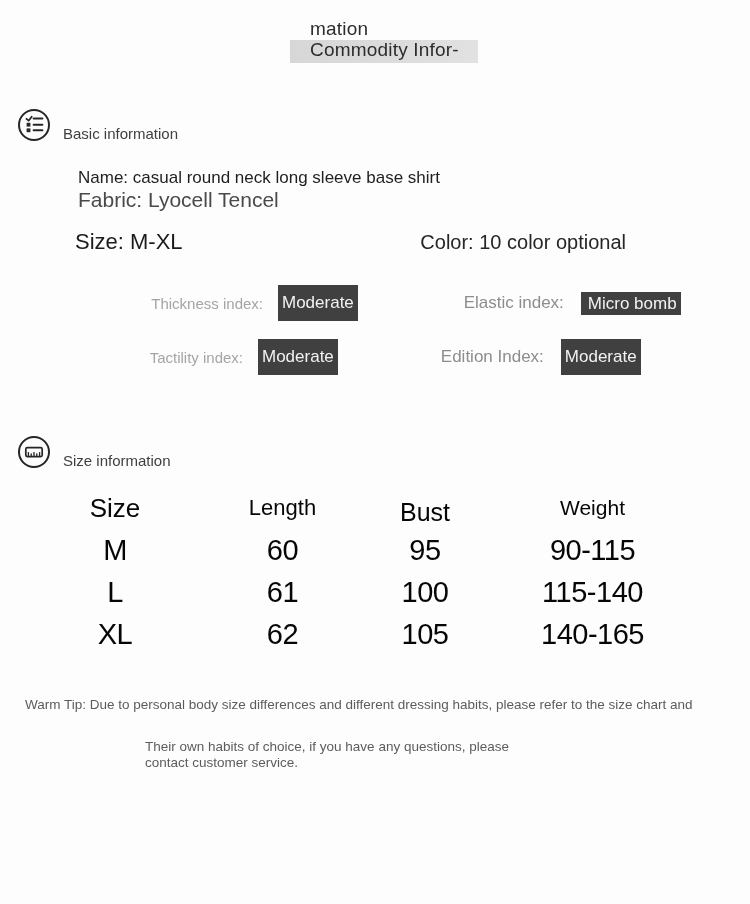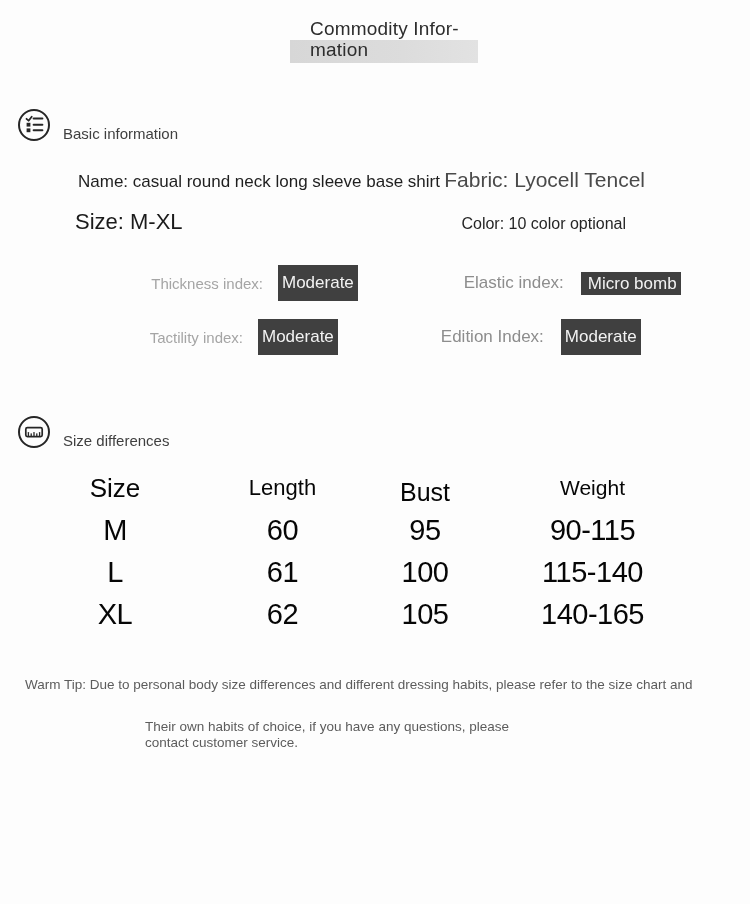--- a/index.html
+++ b/index.html
@@ -45,32 +45,32 @@
   }
 
   .sec-head.basic  { margin-top: 48px; }
   .sec-head.index  { margin-top: 62px; }
   .sec-head.sizes  { margin-top: 60px; }
 
   
   .basic-row1 {
     margin-top: 26px;
     padding: 0 105px 0 78px;
-    display: flex; justify-content: space-between; align-items: baseline;
+    display: flex; justify-content: space-between; align-items: baseline; flex-direction: column;
   }
   .basic-name   { font-size: 17px; color: #1f1f1f; }
   .basic-fabric { font-size: 21px; color: #4a4a4a; }
 
   .basic-row2 {
     margin-top: 17px;
     padding: 0 124px 0 75px;
     display: flex; justify-content: space-between; align-items: baseline;
   }
   .basic-size  { font-size: 22px; color: #1b1b1b; }
-  .basic-color { font-size: 16px; color: #262626; }
+  .basic-color { font-size: 20px; color: #262626; }
 
   
   .idx-row {
     display: flex; align-items: center;
   }
   .idx-row.first  { margin-top: 30px; padding-left: 20px; }
   .idx-row.second { margin-top: 18px; }
   .idx-label-left {
     width: 243px; text-align: right;
     font-size: 15px; color: #a5a5a5;
@@ -132,22 +132,22 @@
   .ic-stroke { stroke: #262626; fill: none; stroke-width: 2; stroke-linecap: round; stroke-linejoin: round; }
   .ic-fill   { fill: #262626; }
 </style>
 </head>
 <body>
 
 <div>
 
   <header class="title-wrap">
     <div class="title-hl"></div>
+    <div class="title-line">mation</div>
     <div class="title-line">Commodity Infor-</div>
-    <div class="title-line">mation</div>
   </header>
 
   <div class="sec-head basic">
     <span class="sec-icon">
       <svg width="34" height="34" viewBox="0 0 34 34">
         <circle cx="17" cy="17" r="15" class="ic-stroke"></circle>
         <path d="M9.5 10.8 l2.1 1.9 3.1-4" class="ic-stroke" style="stroke-width:1.8"></path>
         <rect x="9.6" y="14.8" width="3.8" height="3.8" class="ic-fill"></rect>
         <rect x="9.6" y="20.4" width="3.8" height="3.8" class="ic-fill"></rect>
         <line x1="16.6" y1="10.6" x2="25.4" y2="10.6" class="ic-stroke"></line>
@@ -187,21 +187,21 @@
       <svg width="34" height="34" viewBox="0 0 34 34">
         <circle cx="17" cy="17" r="15" class="ic-stroke"></circle>
         <rect x="8.8" y="12.6" width="16.4" height="9" rx="1.6" class="ic-stroke" style="stroke-width:1.7"></rect>
         <line x1="11.4" y1="21.4" x2="11.4" y2="17.6" class="ic-stroke" style="stroke-width:1.3"></line>
         <line x1="14.2" y1="21.4" x2="14.2" y2="18.8" class="ic-stroke" style="stroke-width:1.3"></line>
         <line x1="17" y1="21.4" x2="17" y2="17.6" class="ic-stroke" style="stroke-width:1.3"></line>
         <line x1="19.8" y1="21.4" x2="19.8" y2="18.8" class="ic-stroke" style="stroke-width:1.3"></line>
         <line x1="22.6" y1="21.4" x2="22.6" y2="17.6" class="ic-stroke" style="stroke-width:1.3"></line>
       </svg>
     </span>
-    <span class="sec-label">Size differences</span>
+    <span class="sec-label">Size information</span>
   </div>
 
   <div class="size-table">
     <span class="th c0">Size</span>
     <span class="th c1">Length</span>
     <span class="th c2">Bust</span>
     <span class="th c3">Weight</span>
 
     <span class="td">M</span>
     <span class="td">60</span>

